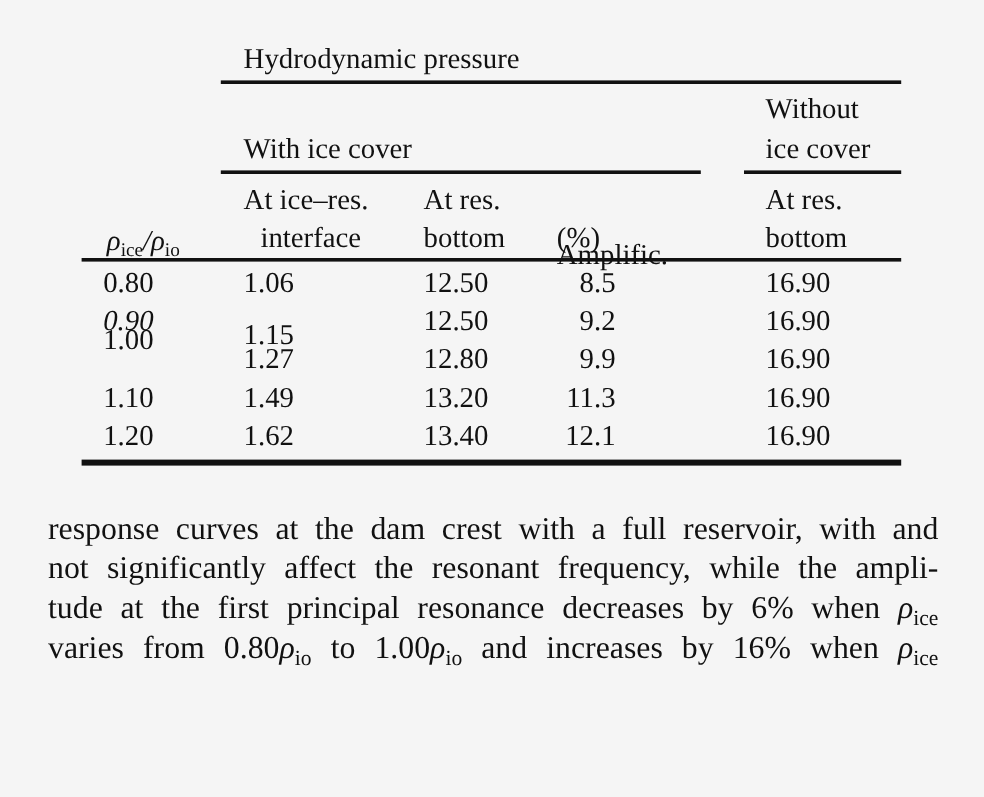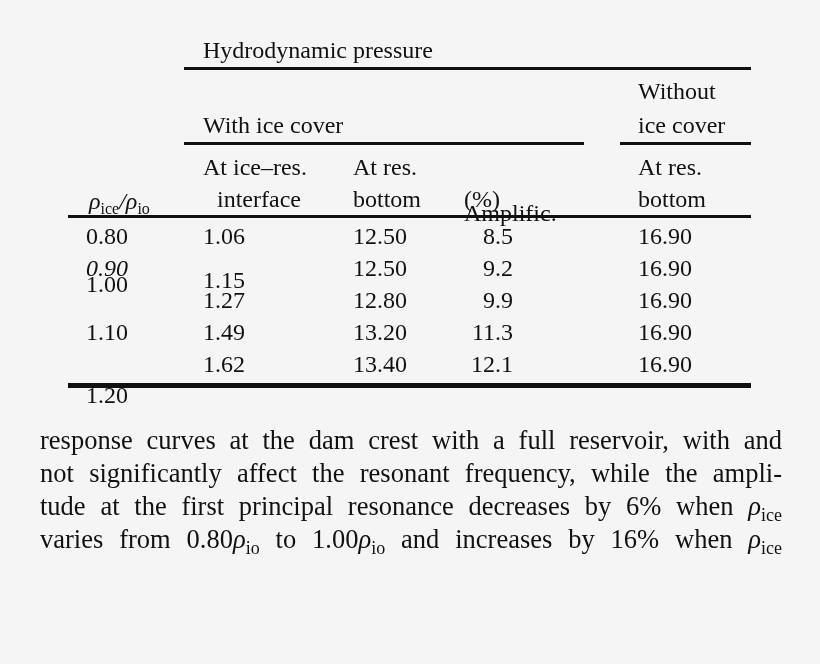--- a/index.html
+++ b/index.html
@@ -67,21 +67,21 @@
   <div class="abs cell" style="left:638px; top:288px;">16.90</div>
 </div>
 <div>
   <div class="abs cell" style="left:86px; top:320px;font-family:Liberation Serif, serif;">1.10</div>
   <div class="abs cell" style="left:203px; top:320px;">1.49</div>
   <div class="abs cell" style="left:353px; top:320px;">13.20</div>
   <div class="abs cell amp" style="left:463px; top:320px;">11.3</div>
   <div class="abs cell" style="left:638px; top:320px;">16.90</div>
 </div>
 <div>
-  <div class="abs cell" style="left:86px; top:352px;margin-top:31px;">1.20</div>
+  <div class="abs cell" style="left:86px; top:352px;">1.20</div>
   <div class="abs cell" style="left:203px; top:352px;">1.62</div>
   <div class="abs cell" style="left:353px; top:352px;">13.40</div>
   <div class="abs cell amp" style="left:463px; top:352px;">12.1</div>
   <div class="abs cell" style="left:638px; top:352px;">16.90</div>
 </div>
 
 <div class="rule" style="left:68px; top:383px; width:683px; height:5px;"></div>
 
 <div class="para">
   <span class="line">response curves at the dam crest with a full reservoir, with and</span>

